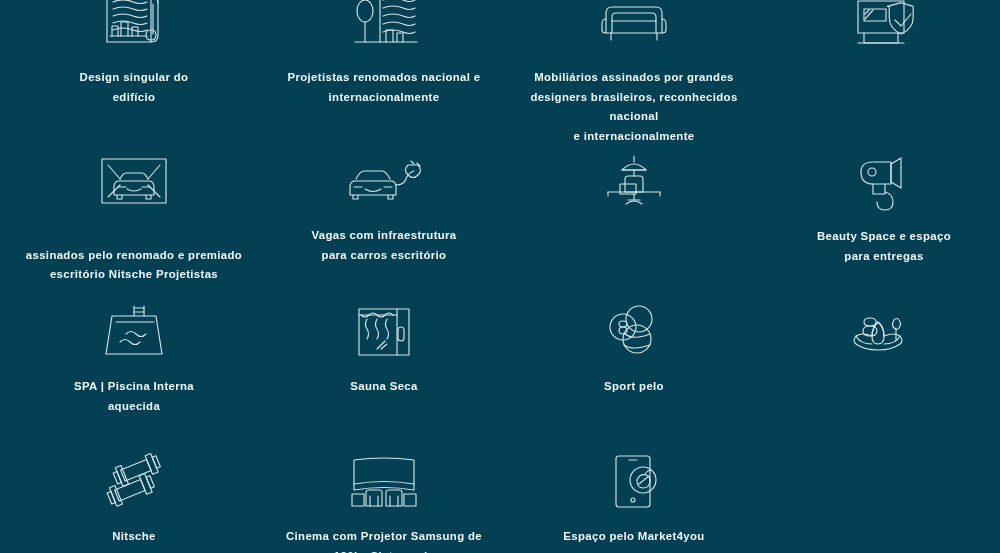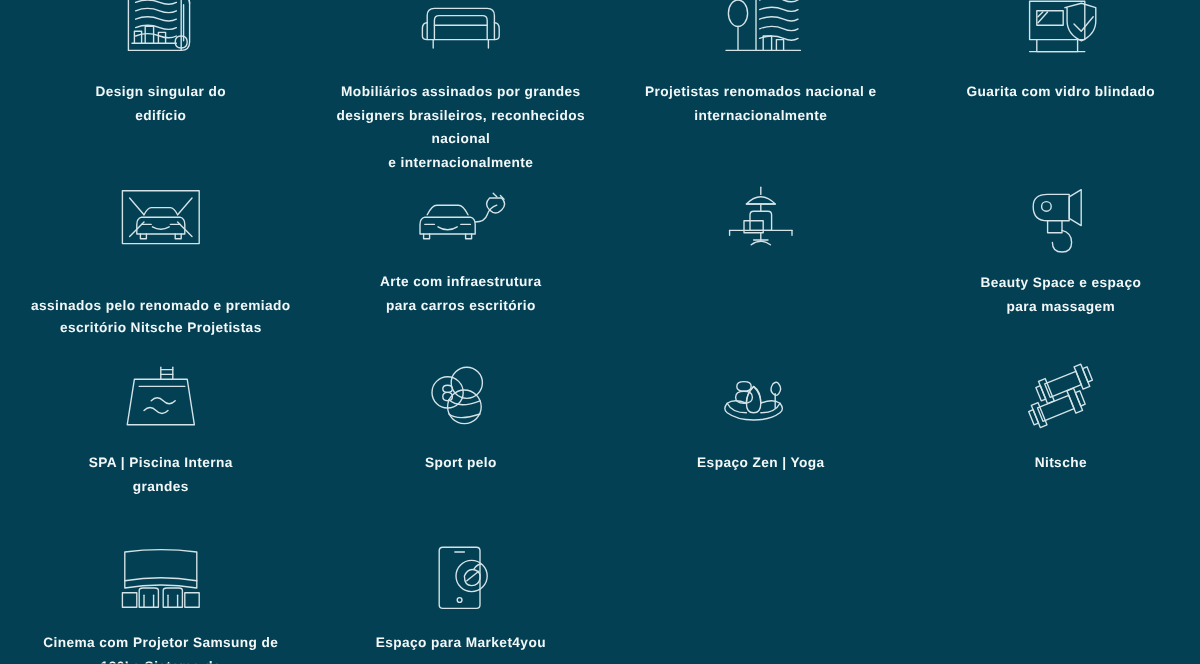--- a/index.html
+++ b/index.html
@@ -97,39 +97,20 @@
         <path d="M33 42 v-9 h6 v9"></path>
         <path d="M11 42 H48"></path>
       </svg>
     </div>
     <div class="amenity-label">
       <span>Design singular do</span><br>
       <span>edifício</span>
     </div>
   </div>
 
-  <div class="amenity-cell row-1 wide">
-    <div class="icon-wrap">
-      <svg width="72" height="48" viewBox="0 0 72 48">
-        <path d="M8 14 q0 -6 6 -6 H58 q6 0 6 6 V34 H8 Z"></path>
-        <path d="M14 34 V18 q0 -4 4 -4 H54 q4 0 4 4 V34"></path>
-        <path d="M14 22 H58"></path>
-        <path d="M13 34 v7"></path>
-        <path d="M59 34 v7"></path>
-        <path d="M8 20 q-4 0 -4 5 v6 q0 3 4 3"></path>
-        <path d="M64 20 q4 0 4 5 v6 q0 3 -4 3"></path>
-      </svg>
-    </div>
-    <div class="amenity-label wide">
-      <span>Mobiliários assinados por grandes</span><br>
-      <span>designers brasileiros, reconhecidos nacional</span><br>
-      <span>e internacionalmente</span>
-    </div>
-  </div>
-
   <div class="amenity-cell row-1">
     <div class="icon-wrap">
       <svg width="74" height="58" viewBox="0 0 74 58">
         <ellipse cx="18" cy="17" rx="8" ry="11"></ellipse>
         <path d="M18 28 V48"></path>
         <path d="M33 2 V48"></path>
         <path d="M36 6 q10 -4 20 0 q7 3 12 0"></path>
         <path d="M36 14 q10 -4 20 0 q7 3 12 0"></path>
         <path d="M36 22 q10 -4 20 0 q7 3 12 0"></path>
         <path d="M36 30 q10 -4 20 0 q7 3 12 0"></path>
@@ -138,35 +119,51 @@
         <path d="M50 48 v-9 h6 v9"></path>
         <path d="M8 48 H70"></path>
       </svg>
     </div>
     <div class="amenity-label wide">
       <span>Projetistas renomados nacional e</span><br>
       <span>internacionalmente</span>
     </div>
   </div>
 
+  <div class="amenity-cell row-1 wide">
+    <div class="icon-wrap">
+      <svg width="72" height="48" viewBox="0 0 72 48">
+        <path d="M8 14 q0 -6 6 -6 H58 q6 0 6 6 V34 H8 Z"></path>
+        <path d="M14 34 V18 q0 -4 4 -4 H54 q4 0 4 4 V34"></path>
+        <path d="M14 22 H58"></path>
+        <path d="M13 34 v7"></path>
+        <path d="M59 34 v7"></path>
+        <path d="M8 20 q-4 0 -4 5 v6 q0 3 4 3"></path>
+        <path d="M64 20 q4 0 4 5 v6 q0 3 -4 3"></path>
+      </svg>
+    </div>
+    <div class="amenity-label wide">
+      <span>Mobiliários assinados por grandes</span><br>
+      <span>designers brasileiros, reconhecidos nacional</span><br>
+      <span>e internacionalmente</span>
+    </div>
+  </div>
+
   <div class="amenity-cell row-1">
     <div class="icon-wrap">
       <svg width="72" height="52" viewBox="0 0 72 52">
         <path d="M10 4 H56 V36 H10 Z"></path>
         <path d="M16 36 V46 H50 V36"></path>
         <path d="M10 46 H56"></path>
         <path d="M16 12 H38 V24 H16 Z"></path>
         <path d="M17 22 L25 13"></path>
         <path d="M17 17 L21 13"></path>
         <path d="M42 8 L57 4 L70 8 V20 q0 12 -13 18 Q44 32 44 20 V8 Z" transform="translate(-2,2) scale(0.92) translate(3,0)"></path>
         <polyline points="48,21 54,27 64,15" transform="translate(-1,2)"></polyline>
       </svg>
-    </div>
-    <div class="amenity-label">
-      <span>Guarita com vidro blindado</span>
     </div>
   </div>
 
 
   <div class="amenity-cell row-2 wide">
     <div class="icon-wrap">
       <svg width="76" height="52" viewBox="0 0 76 52">
         <path d="M6 4 H70 V48 H6 Z"></path>
         <path d="M12 10 L24 24"></path>
         <path d="M64 10 L52 24"></path>
@@ -198,21 +195,21 @@
         <path d="M23 32 q8 5 16 0"></path>
         <path d="M11 38 v4 h5 v-4"></path>
         <path d="M46 38 v4 h5 v-4"></path>
         <path d="M54 28 q8 0 10 -6 q2 -6 8 -8"></path>
         <path d="M66 8 q-5 5 0 10 q5 5 10 0 q5 -5 0 -10 Z"></path>
         <path d="M69 4 L72 7"></path>
         <path d="M75 6 L78 9"></path>
       </svg>
     </div>
     <div class="amenity-label">
-      <span>Arte com infraestrutura</span><br>
+      <span>Vagas com infraestrutura</span><br>
       <span>para carros escritório</span>
     </div>
   </div>
 
   <div class="amenity-cell row-2">
     <div class="icon-wrap">
       <svg width="72" height="54" viewBox="0 0 72 54">
         <path d="M36 2 V8"></path>
         <path d="M24 16 q12 -12 24 0 Z"></path>
         <path d="M24 16 H48"></path>
@@ -234,43 +231,62 @@
       <svg width="62" height="56" viewBox="0 0 62 56">
         <path d="M8 18 q0 -10 12 -10 H38 V30 H20 Q8 30 8 18 Z"></path>
         <circle cx="19" cy="18" r="4"></circle>
         <path d="M38 10 L48 4 V34 L38 28 Z"></path>
         <path d="M20 30 V40 H32 V30"></path>
         <path d="M32 38 q8 2 8 10 q0 8 -8 8 q-8 0 -8 -8"></path>
       </svg>
     </div>
     <div class="amenity-label">
       <span>Beauty Space e espaço</span><br>
-      <span>para massagem</span>
+      <span>para entregas</span>
     </div>
   </div>
 
   <div class="amenity-cell row-3">
     <div class="icon-wrap">
       <svg width="72" height="56" viewBox="0 0 72 56">
         <path d="M14 12 H58 L64 50 H8 Z"></path>
         <path d="M18 18 H56"></path>
         <path d="M36 12 V2"></path>
         <path d="M46 12 V2"></path>
         <path d="M36 4 H46"></path>
         <path d="M36 8 H46"></path>
         <path d="M28 30 q5 -5 10 0 q5 5 10 0"></path>
         <path d="M22 38 q5 -5 10 0 q5 5 10 0"></path>
       </svg>
     </div>
     <div class="amenity-label">
       <span>SPA | Piscina Interna</span><br>
-      <span>grandes</span>
-    </div>
-  </div>
-
+      <span>aquecida</span>
+    </div>
+  </div>
+
+  <div class="amenity-cell row-3">
+    <div class="icon-wrap">
+      <svg width="62" height="54" viewBox="0 0 62 54">
+        <path d="M6 4 H56 V50 H6 Z"></path>
+        <path d="M44 4 V50"></path>
+        <path d="M6 10 H44"></path>
+        <path d="M8 10 q4 4 8 0 q4 -4 8 0 q4 4 8 0 q4 -4 8 0"></path>
+        <path d="M14 14 q-3 6 0 10 q3 5 0 10"></path>
+        <path d="M24 14 q-3 6 0 10 q3 5 0 10"></path>
+        <path d="M34 14 q-3 6 0 10 q3 5 0 10"></path>
+        <path d="M48 22 q3 0 3 3 v8 q0 3 -3 3 q-3 0 -3 -3 v-8 q0 -3 3 -3 Z"></path>
+        <path d="M24 44 L32 36"></path>
+        <path d="M28 44 L34 39"></path>
+      </svg>
+    </div>
+    <div class="amenity-label">
+      <span>Sauna Seca</span>
+    </div>
+  </div>
 
   <div class="amenity-cell row-3">
     <div class="icon-wrap">
       <svg width="62" height="54" viewBox="0 0 62 54">
         <circle cx="20" cy="22" r="13"></circle>
         <circle cx="36" cy="14" r="13"></circle>
         <circle cx="34" cy="34" r="14"></circle>
         <path d="M21 28 q8 8 26 1"></path>
         <path d="M21 40 q8 6 26 0"></path>
         <path d="M20 16 q-4 0 -4 3 q0 3 4 3 q4 0 4 -3 q0 -3 -4 -3 Z"></path>
@@ -288,23 +304,20 @@
         <path d="M20 12 q-6 0 -6 4 q0 4 6 4 q6 0 6 -4 q0 -4 -6 -4 Z"></path>
         <path d="M20 20 q-7 0 -7 5 q0 5 7 5 q7 0 7 -5 q0 -5 -7 -5 Z"></path>
         <path d="M44 14 q-3 5 0 8 q3 3 5 0 q3 -4 0 -8 q-2 -3 -5 0 Z"></path>
         <path d="M46 22 V34"></path>
         <path d="M34 30 q0 -10 -6 -14 q-6 6 -6 14"></path>
         <path d="M22 30 q-10 -4 -16 0 q4 8 16 8"></path>
         <path d="M34 30 q10 -4 16 0 q-4 8 -16 8"></path>
         <path d="M28 16 q6 6 6 14 q0 8 -6 8 q-6 0 -6 -8 q0 -8 6 -14 Z"></path>
         <path d="M6 30 q-4 5 0 8 q8 6 22 6 q14 0 22 -6 q4 -3 0 -8"></path>
       </svg>
-    </div>
-    <div class="amenity-label">
-      <span>Espaço Zen | Yoga</span>
     </div>
   </div>
 
   <div class="amenity-cell row-4">
     <div class="icon-wrap">
       <svg width="72" height="50" viewBox="0 0 72 50">
         <g transform="rotate(-22 36 14)">
           <path d="M24 8 H52 V20 H24 Z"></path>
           <path d="M20 4 H26 V24 H20 Z"></path>
           <path d="M16 8 H20 V20 H16 Z"></path>
@@ -352,17 +365,17 @@
         <path d="M14 2 H42 q3 0 3 3 V50 q0 3 -3 3 H14 q-3 0 -3 -3 V5 q0 -3 3 -3 Z"></path>
         <path d="M24 6 H32"></path>
         <circle cx="28" cy="46" r="2"></circle>
         <circle cx="38" cy="26" r="13"></circle>
         <path d="M32 26 q3 -7 9 -5 q5 2 4 7 q-1 6 -7 6 q-6 0 -6 -8 Z"></path>
         <path d="M40 20 q3 -4 6 -4"></path>
         <path d="M34 30 L44 22"></path>
       </svg>
     </div>
     <div class="amenity-label">
-      <span>Espaço para Market4you</span>
+      <span>Espaço pelo Market4you</span>
     </div>
   </div>
 
 </div>
 
 </body></html>

